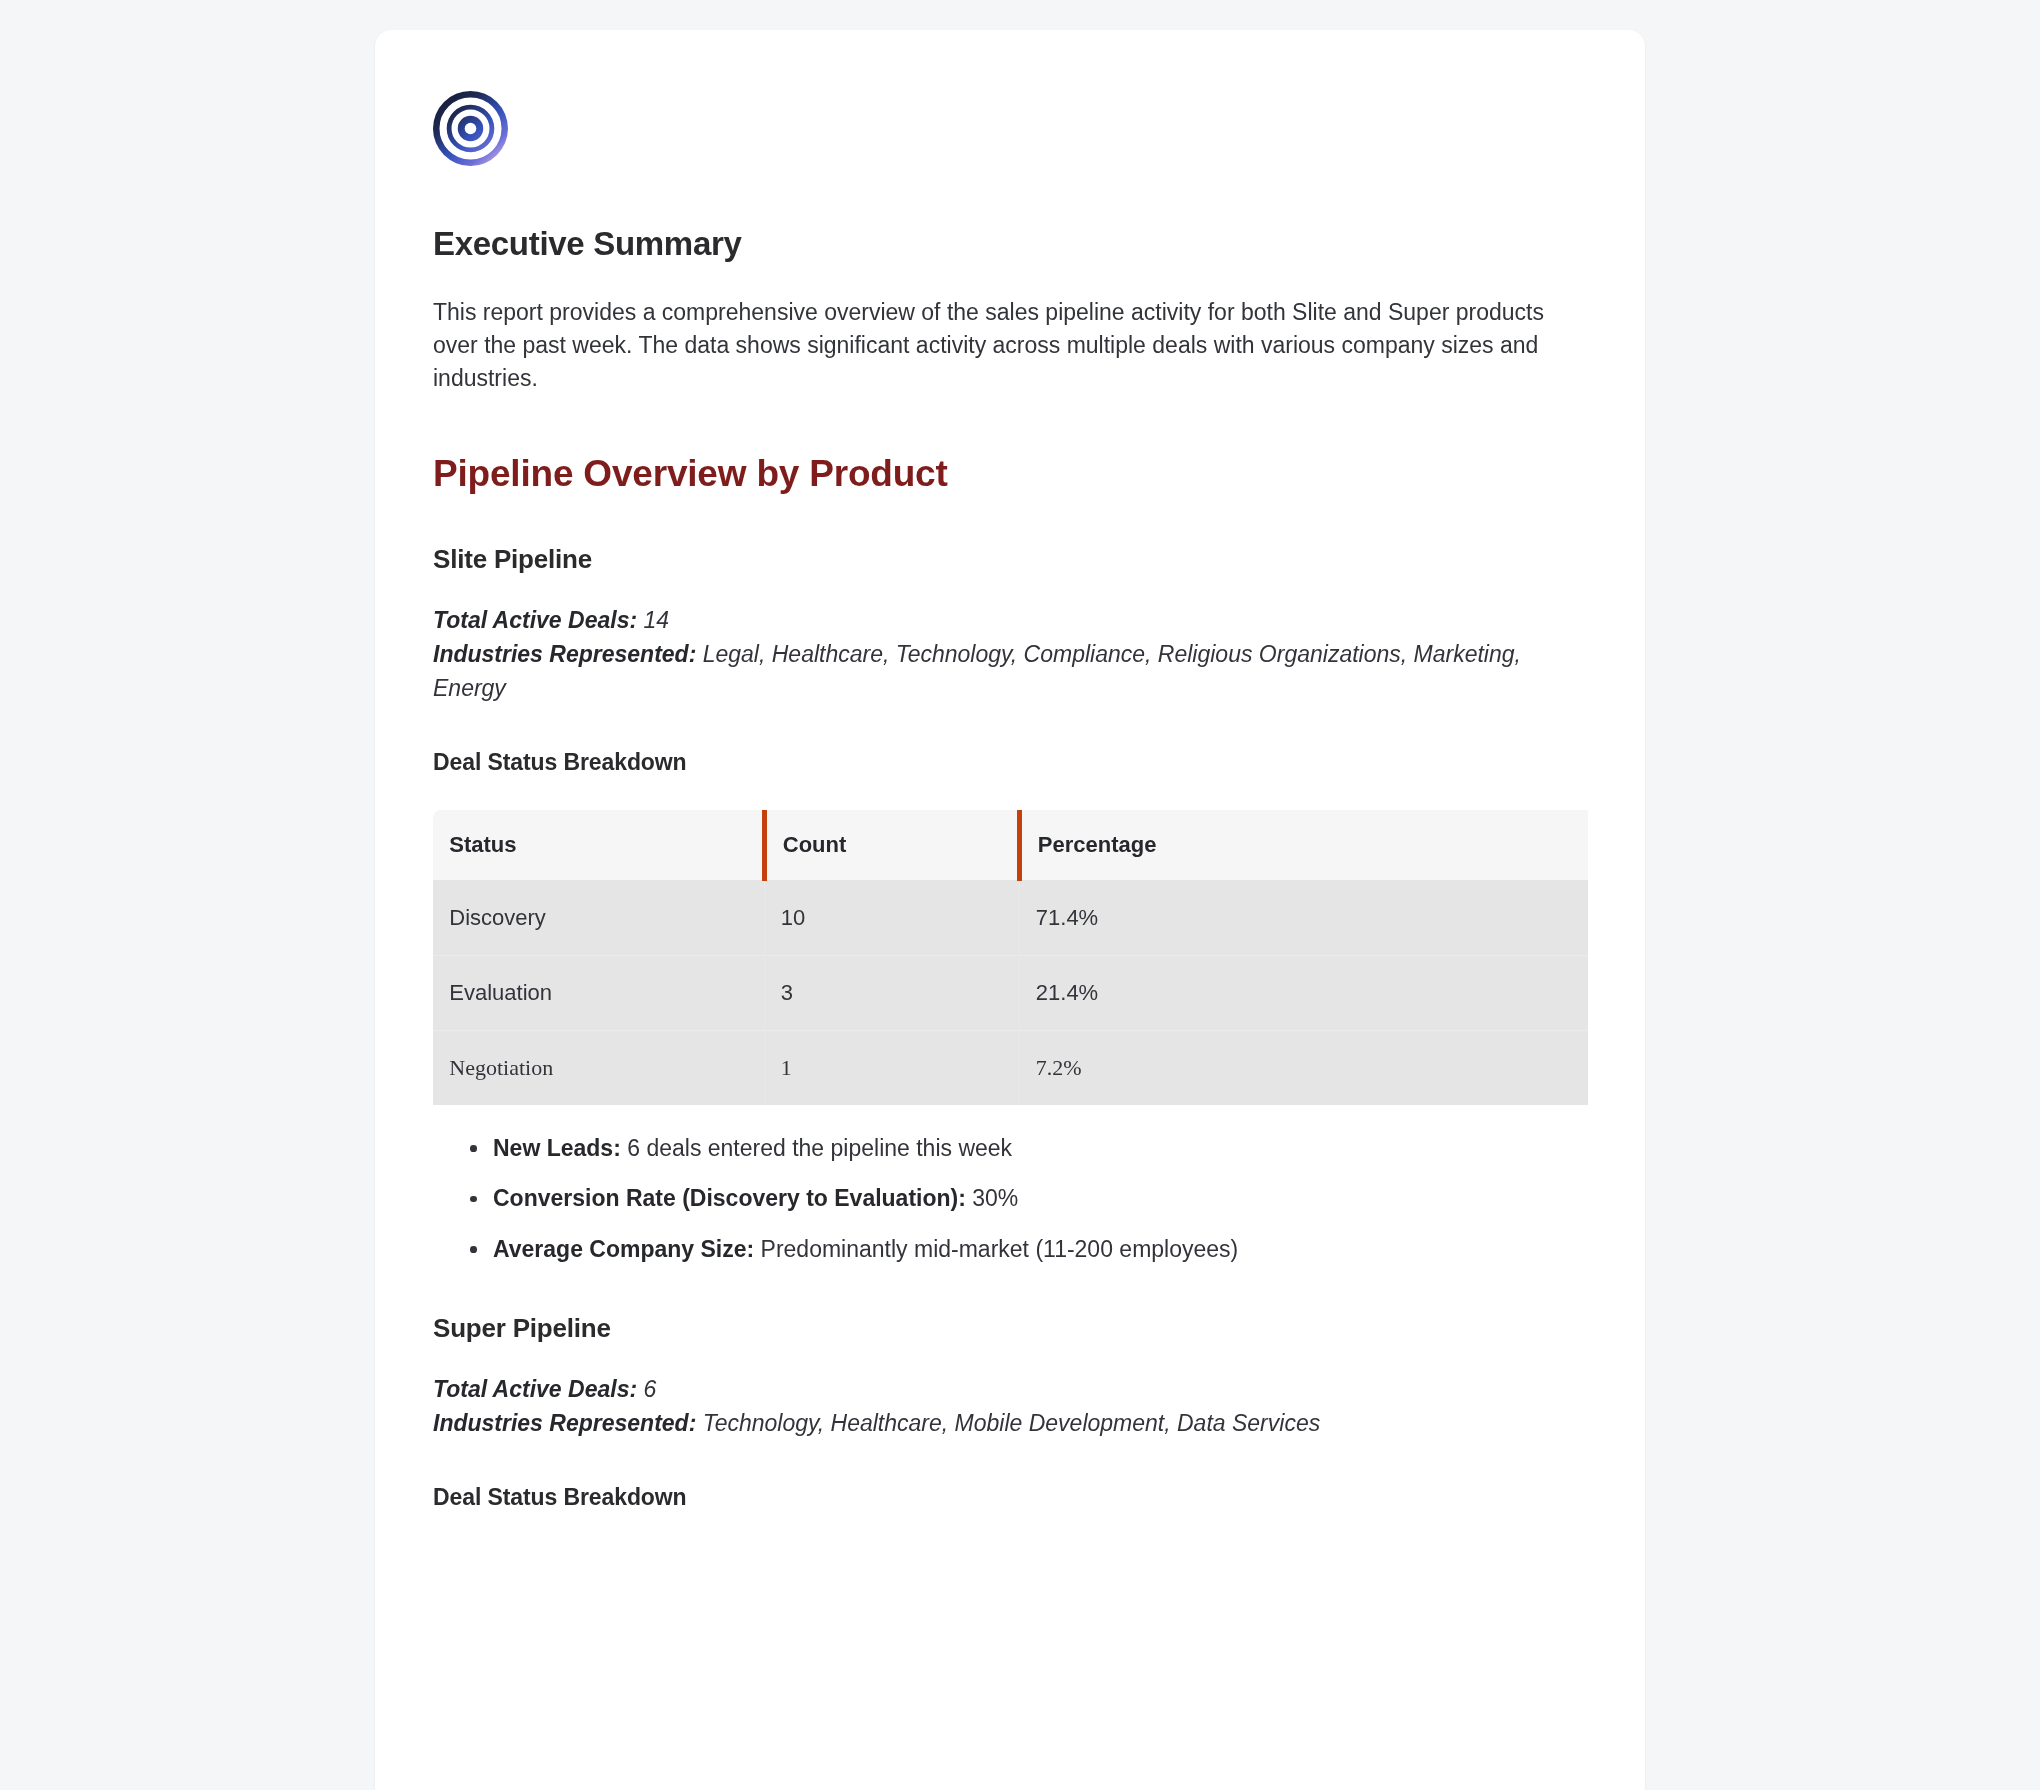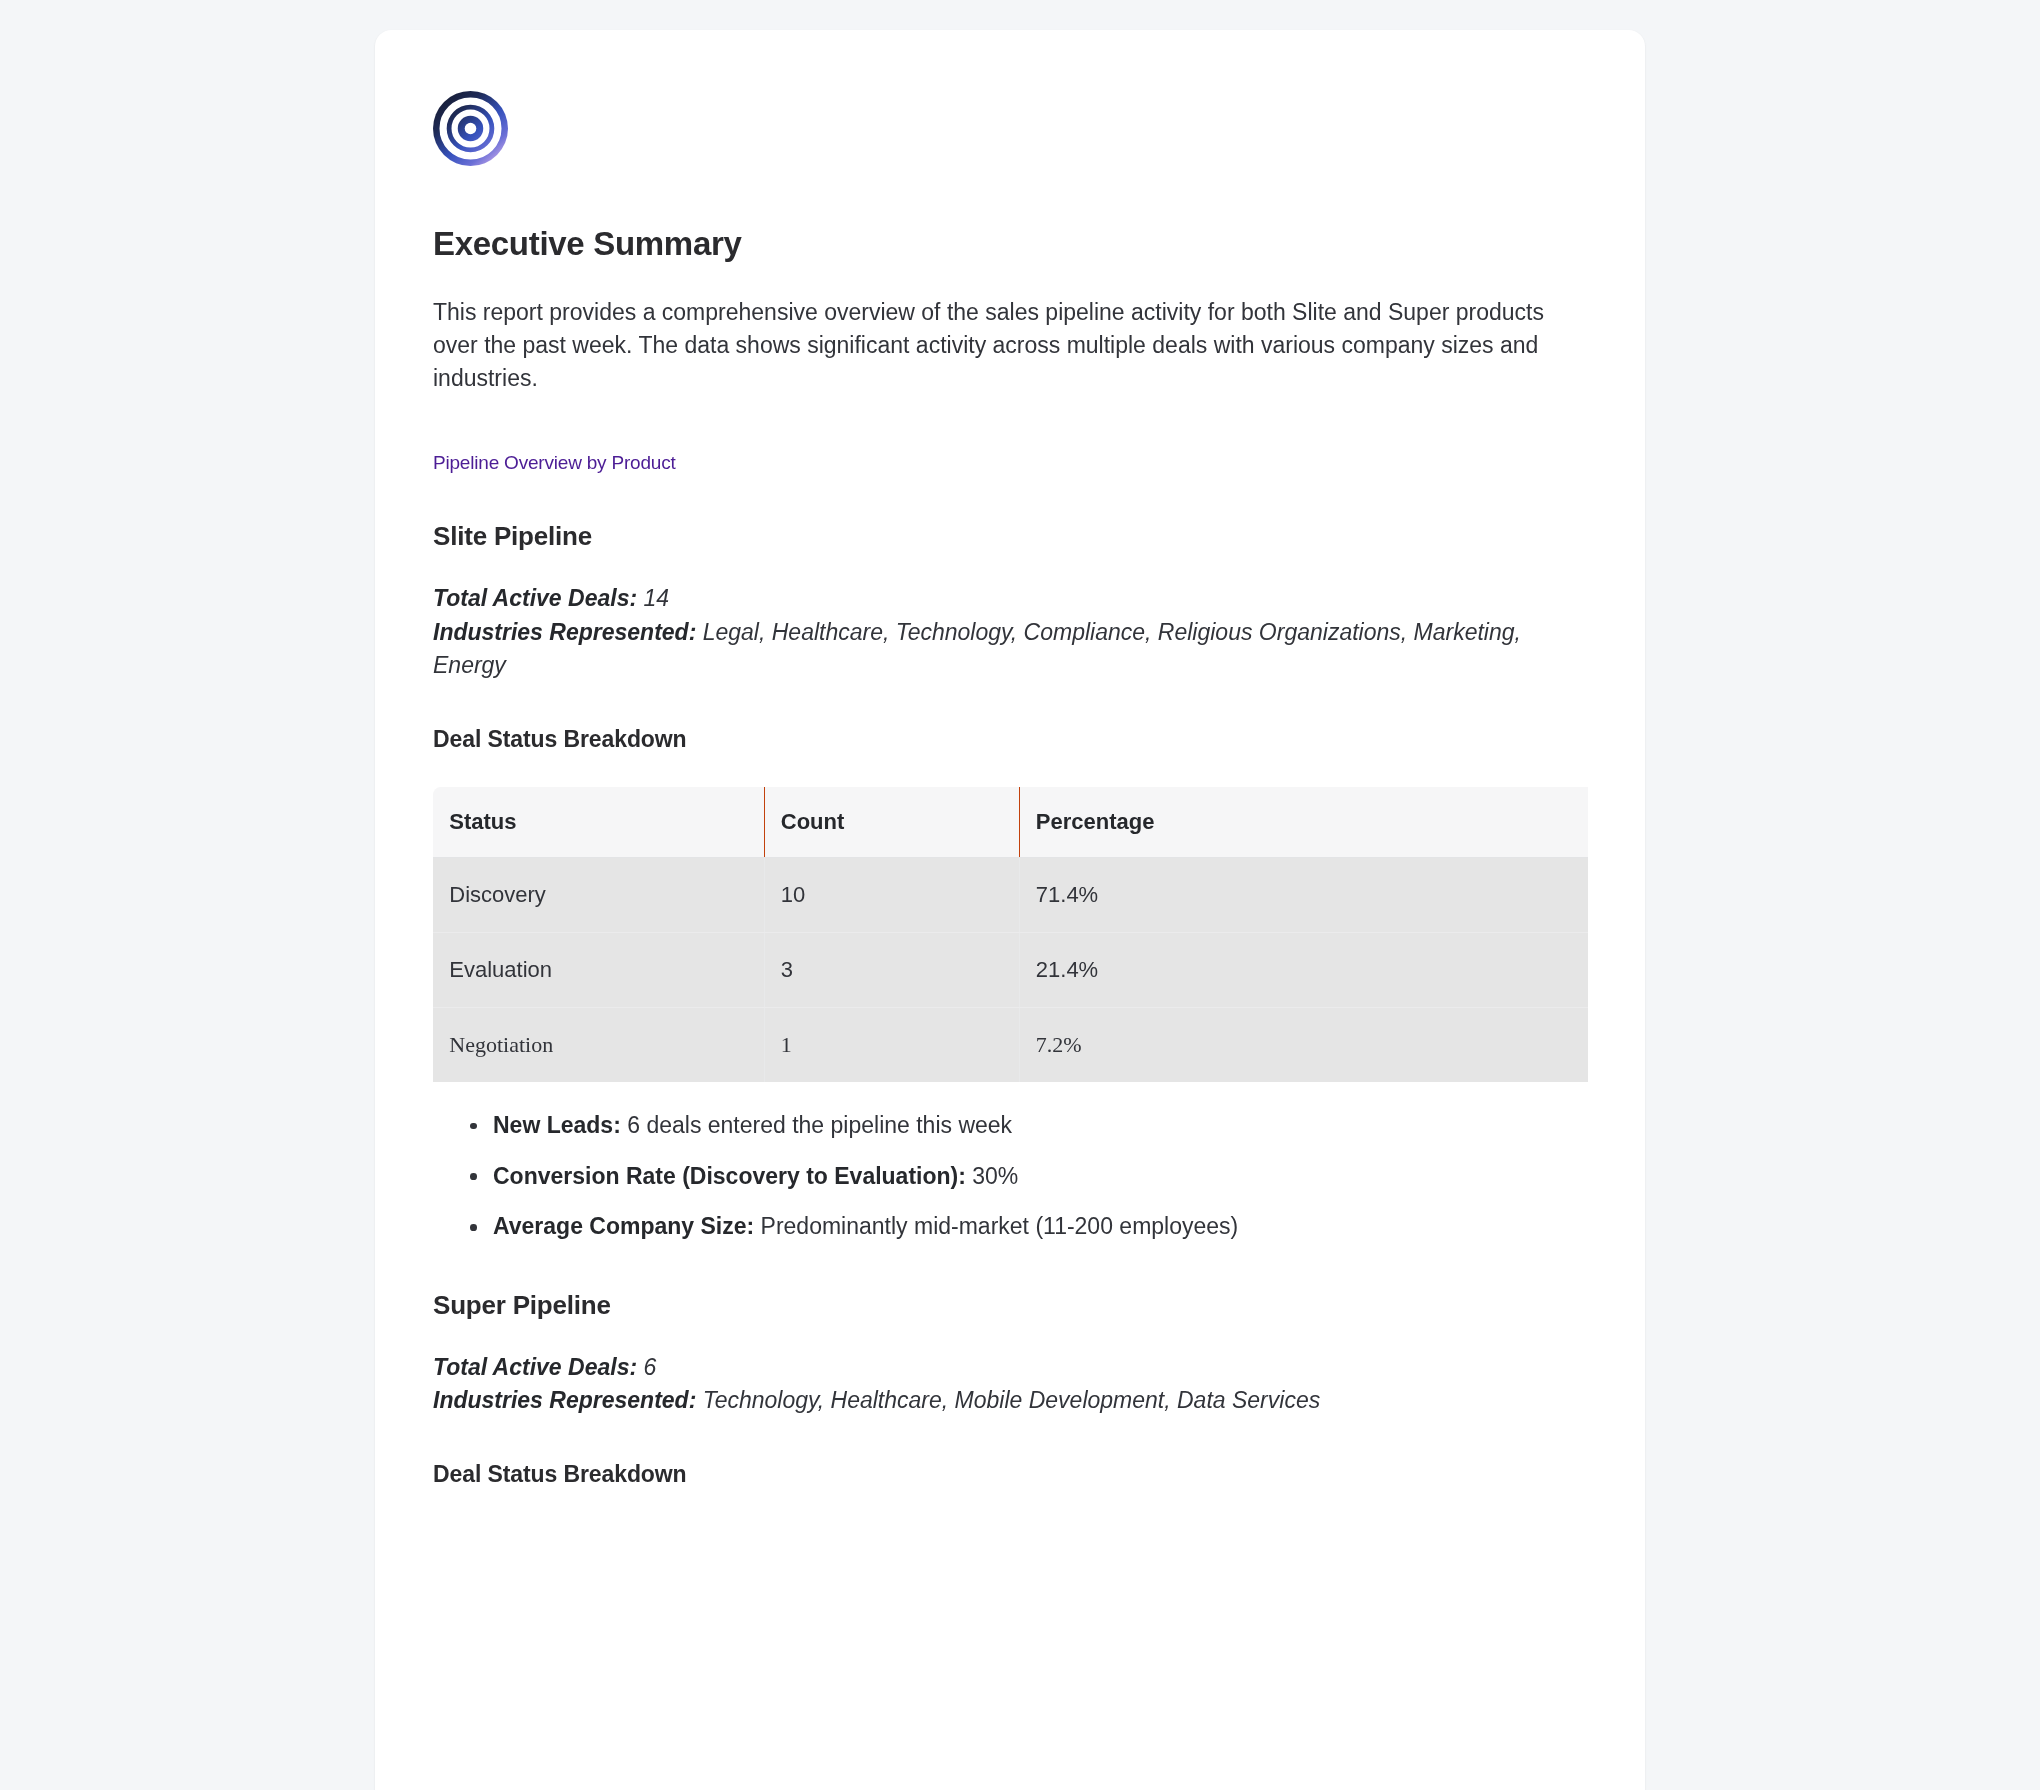--- a/index.html
+++ b/index.html
@@ -48,23 +48,23 @@
   
   .h1 {
     font-size: 33px;
     font-weight: bold;
     color: #2b2b2e;
     letter-spacing: -0.3px;
     margin: 0 0 32px 0;
     line-height: 1.2;
   }
   .h2 {
-    font-size: 19px;
-    font-weight: normal;
-    color: #4c1d95;
+    font-size: 37px;
+    font-weight: bold;
+    color: #7f1d1d;
     letter-spacing: -0.2px;
     margin: 55px 0 0 0;
     line-height: 1.25;
   }
   .h3 {
     font-size: 26px;
     font-weight: bold;
     color: #2b2b2e;
     letter-spacing: -0.2px;
     margin: 46px 0 0 0;
@@ -103,21 +103,21 @@
     table-layout: fixed;
   }
   .data-table th {
     background: #f6f6f7;
     font-size: 22px;
     font-weight: bold;
     color: #26282c;
     text-align: left;
     padding: 22px 0 22px 16.3px;
     border-bottom: 1px solid #e3e4e6;
-    border-right: 1px solid #c2410c;
+    border-right: 5px solid #c2410c;
   }
   .data-table th:last-child { border-right: none; }
   .data-table th:first-child { border-top-left-radius: 7.7px; }
   .data-table td {
     font-size: 22px;
     color: #32343a;
     padding: 24px 0 24px 16.3px;
     border-bottom: 1px solid #ebebec;
     border-right: 1px solid #e8e9ea;
     background: #e5e5e5;

